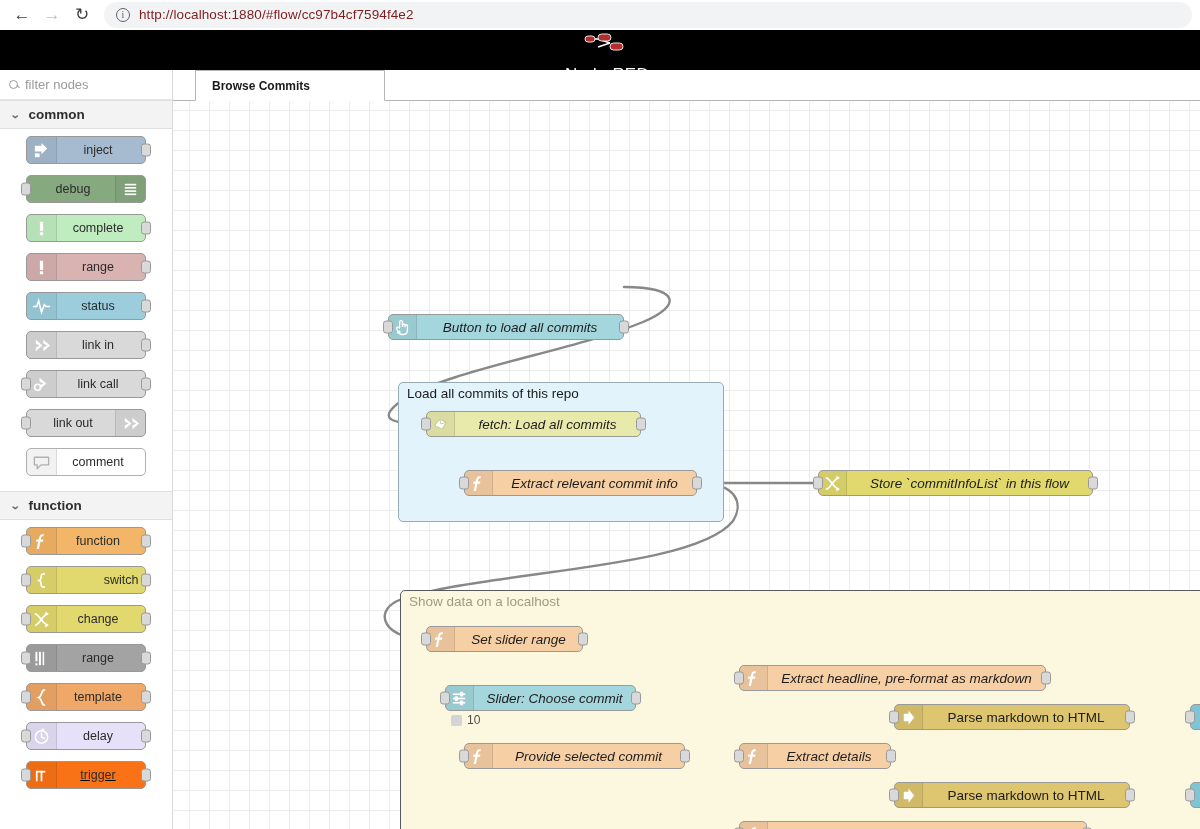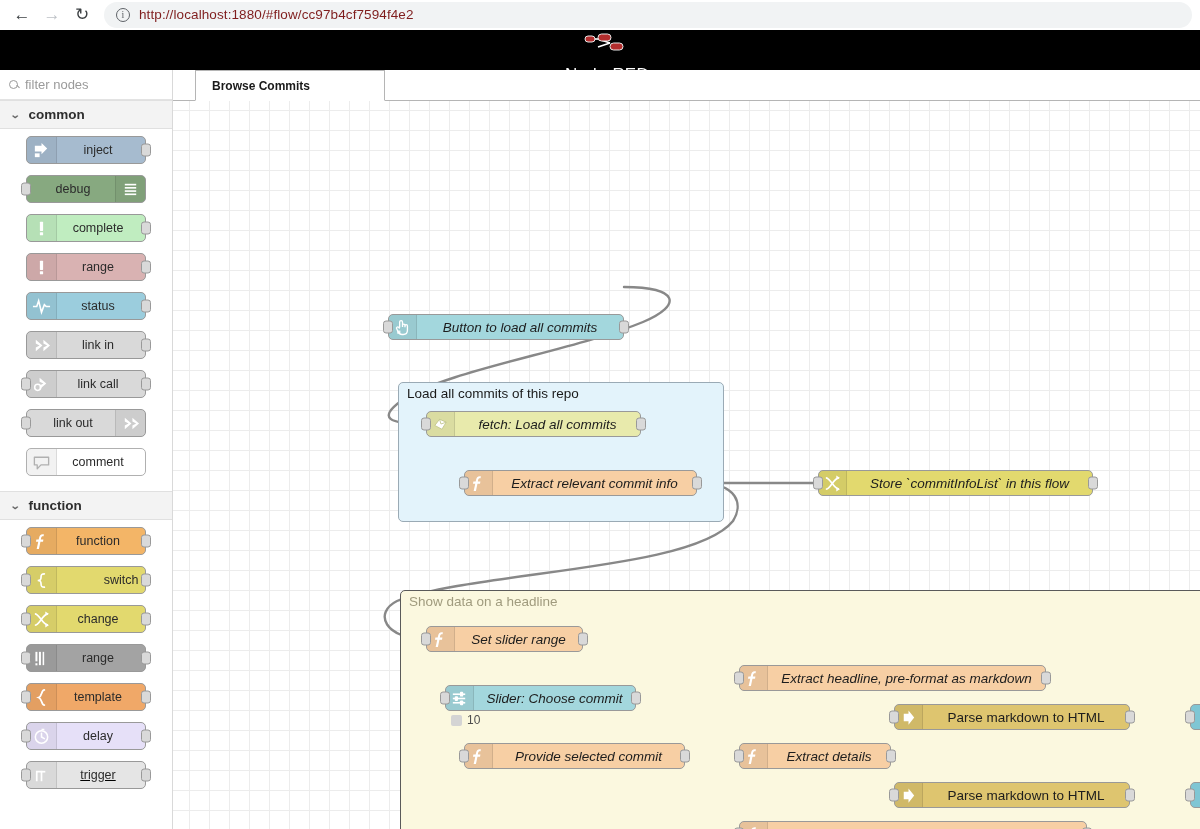--- a/index.html
+++ b/index.html
@@ -541,21 +541,21 @@
                   <circle cx="10" cy="10.5" r="6.5" fill="none" stroke="#ffffff" stroke-width="1.6"></circle>
                   <path d="M10 6.5 L10 10.5 L13 12.3" fill="none" stroke="#ffffff" stroke-width="1.6" stroke-linecap="round"></path>
                   <path d="M10 2.6 L13 2.6" stroke="#ffffff" stroke-width="1.6"></path>
                 </svg>
               </span>
             </span>
             <span class="pn-label">delay</span>
             <span class="port in"></span>
             <span class="port out"></span>
           </div>
-          <div class="pnode" style="background: #e5e5e5; text-decoration: underline;">
+          <div class="pnode" style="background: #f97316; text-decoration: underline;">
             <span class="pn-icon">
               <span class="fn-ico-wrap">
                 <svg class="ico-glyph" viewBox="0 0 20 20">
                   <path d="M5 16 L5 6 L10 6 L10 16" fill="none" stroke="#ffffff" stroke-width="1.8"></path>
                   <path d="M10 6 L14 6" stroke="#ffffff" stroke-width="1.8"></path>
                 </svg>
               </span>
             </span>
             <span class="pn-label">trigger</span>
             <span class="port in"></span>
@@ -602,21 +602,21 @@
 
         <path d="M957,694 L1017,694"></path>
 
         <path d="M957,772 L1017,772"></path>
       </svg>
       <div id="groups-layer">
           <div class="grp" style="left: 225px; top: 281px; width: 326px; height: 140px; background: rgb(227, 243, 251); border: 1.4px solid rgb(154, 170, 181);">
             <span class="grp-label" style="color:#1a1a1a">Load all commits of this repo</span>
           </div>
           <div class="grp" style="left: 227px; top: 489px; width: 948px; height: 301px; background: rgb(251, 248, 223); border: 1.4px solid rgb(90, 90, 90);">
-            <span class="grp-label" style="color:#a09b7e">Show data on a headline</span>
+            <span class="grp-label" style="color:#a09b7e">Show data on a localhost</span>
           </div>
         </div>
       <div id="nodes-layer">
           <div class="fnode" style="left: 215px; top: 177px; width: 236px; background: rgb(163, 215, 221); margin-top: 36px;">
             <span class="fn-icon">
               <svg class="ico-glyph" viewBox="0 0 20 20">
                 <path d="M7 10 V4.2 a1.5 1.5 0 0 1 3 0 V9.5 M10 9.2 V7.7 a1.3 1.3 0 0 1 2.6 0 V9.8 M12.6 9.4 V8.3 a1.3 1.3 0 0 1 2.6 0 V13 c0 2.6 -1.8 4.4 -4.4 4.4 h-1.4 c-2 0 -2.8 -1 -3.8 -2.4 L4 11.6 a1.3 1.3 0 0 1 2 -1.7 L7 11" fill="none" stroke="#ffffff" stroke-width="1.4" stroke-linejoin="round"></path>
                 <rect x="4.4" y="13.2" width="3.4" height="3.4" fill="#ffffff" opacity="0.85"></rect>
               </svg>
             </span>

